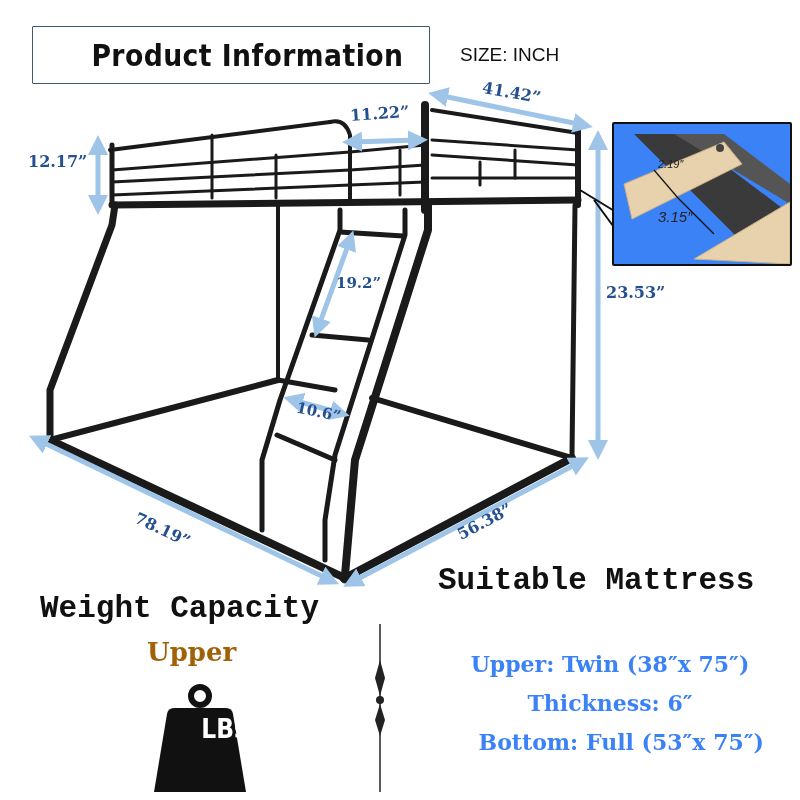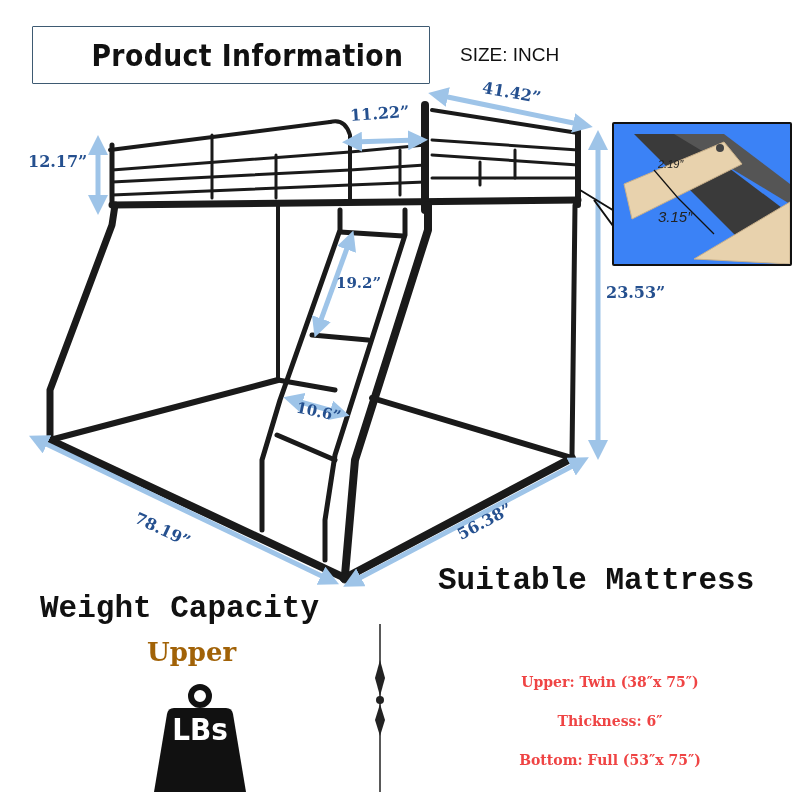--- a/index.html
+++ b/index.html
@@ -15,27 +15,27 @@
       color:#111; letter-spacing:0.5px; transform:scaleX(0.86);
     }
     #size-label { left:452px; top:44px; font-size:19px; color:#111; font-family:"Liberation Sans", sans-serif;margin-left:8px; }
     .dim {
       font-family:"DejaVu Serif", serif; font-weight:bold; color:#25508f; font-size:16px; white-space:nowrap;
     }
     .heading {
       font-family:Liberation Mono, monospace; font-weight:bold; color:#111; font-size:31px; white-space:nowrap;
     }
     .serif-line {
-      font-family:"DejaVu Serif", serif; font-weight:bold; color:#ef4444; font-size:14px; white-space:nowrap; text-align:center;margin-top:23px;
+      font-family:"DejaVu Serif", serif; font-weight:bold; color:#3b82f6; font-size:22px; white-space:nowrap; text-align:center;
     }
     #wc-sub { font-family:"DejaVu Serif", serif; font-weight:bold; font-size:26px; color:#a16207; }
     #weight-icon { left:152px; top:684px; width:96px; height:112px; }
     #weight-text { left:152px; top:714px; width:96px; text-align:center; color:#fff; font-family:"DejaVu Sans Condensed","DejaVu Sans", sans-serif; font-weight:bold; }
     #weight-num { font-size:30px; line-height:32px; letter-spacing:1px; }
-    #weight-unit { font-size:31px; line-height:30px; }
+    #weight-unit { font-size:26px; line-height:30px;text-align:right; }
     #inset-box {
       left:612px; top:122px; width:176px; height:140px;
       border:2.5px solid #111; border-radius:2px; overflow:hidden; background:#3b82f6;font-style:italic;
     }
   </style>
 </head>
 <body>
 
 <div id="title-box" class="abs">
   <span id="title-text">Product Information</span>
@@ -153,13 +153,13 @@
 <svg class="abs" style="left:370px;top:620px" width="20" height="176">
   <line x1="10" y1="4" x2="10" y2="172" stroke="#222" stroke-width="1.5"></line>
   <path d="M10 40 L15 58 L10 76 L5 58 Z" fill="#222"></path>
   <circle cx="10" cy="80" r="4" fill="#222"></circle>
   <path d="M10 84 L15 100 L10 116 L5 100 Z" fill="#222"></path>
 </svg>
 
 <div class="abs heading" style="left:419px;top:563px;margin-left:19px;">Suitable Mattress</div>
 <div class="abs serif-line" style="left:440px;top:651px;width:340px;">Upper: Twin (38″x 75″)</div>
 <div class="abs serif-line" style="left:440px;top:690px;width:340px;">Thickness: 6″</div>
-<div class="abs serif-line" style="left:440px;top:729px;width:340px;">Bottom: Full (53″x 75″)</div>
+<div class="abs serif-line" style="left:424px;top:729px;width:340px;text-align:right;">Bottom: Full (53″x 75″)</div>
 
 </body></html>

